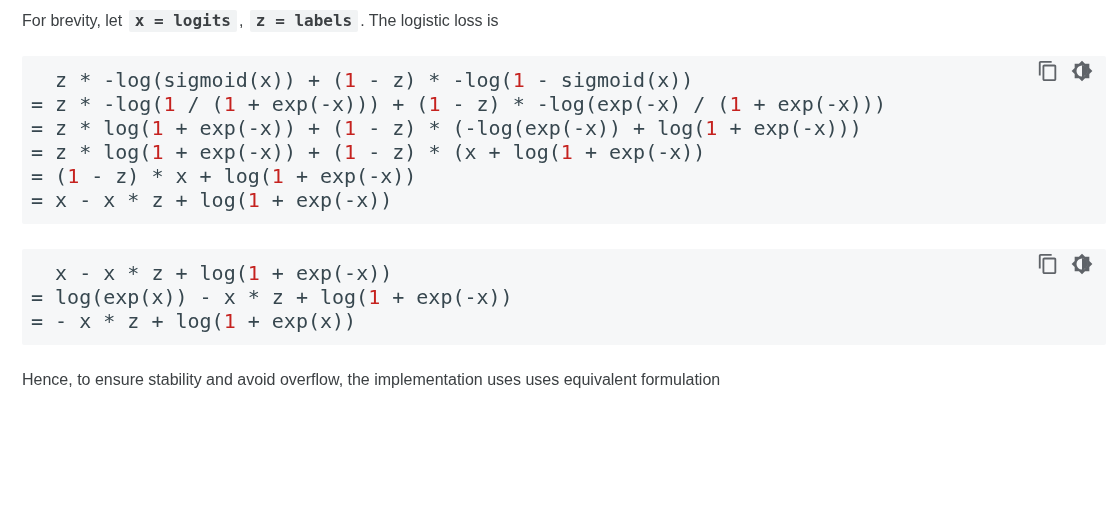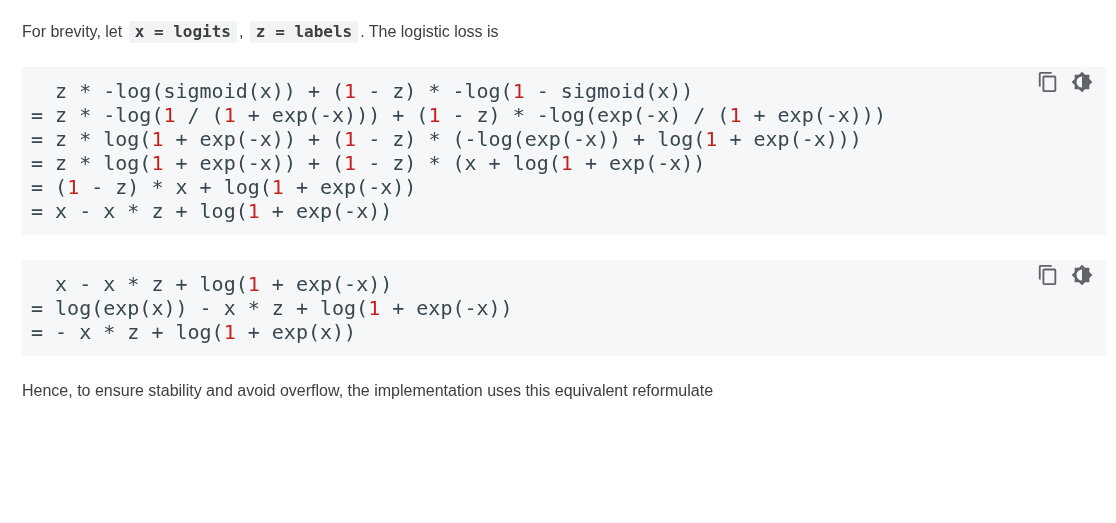--- a/index.html
+++ b/index.html
@@ -5,21 +5,21 @@
   html, body {
     margin: 0;
     padding: 0;
     background: #ffffff;
     width: 1116px;
     height: 523px;
     overflow: hidden;
     font-family: "Liberation Sans", sans-serif;
   }
   .page {
-    padding: 22px 10px 0 22px;
+    padding: 11px 10px 0 22px;
     box-sizing: border-box;
   }
   p.body-text {
     font-size: 16px;
     line-height: 20px;
     color: #3c4043;
     margin: 0 0 25px 0;
   }
   code.inline-code {
     font-family: "DejaVu Sans Mono", monospace;
@@ -118,16 +118,16 @@
           </svg>
       </button>
       <button class="icon-btn">
         <svg viewBox="0 0 24 24">
             <path fill-rule="evenodd" d="M20 15.31L23.31 12 20 8.69V4h-4.69L12 .69 8.69 4H4v4.69L.69 12 4 15.31V20h4.69L12 23.31 15.31 20H20v-4.69zM12 6a6 6 0 1 0 0 12 6 6 0 1 0 0-12zM12 6c3.31 0 6 2.69 6 6s-2.69 6-6 6z"></path>
           </svg>
       </button>
     </div>
   </div>
 
-  <p class="body-text">Hence, to ensure stability and avoid overflow, the implementation uses this equivalent reformulate</p>
+  <p class="body-text">Hence, to ensure stability and avoid overflow, the implementation uses uses equivalent formulation</p>
 
 
 </div>
 
 </body></html>

